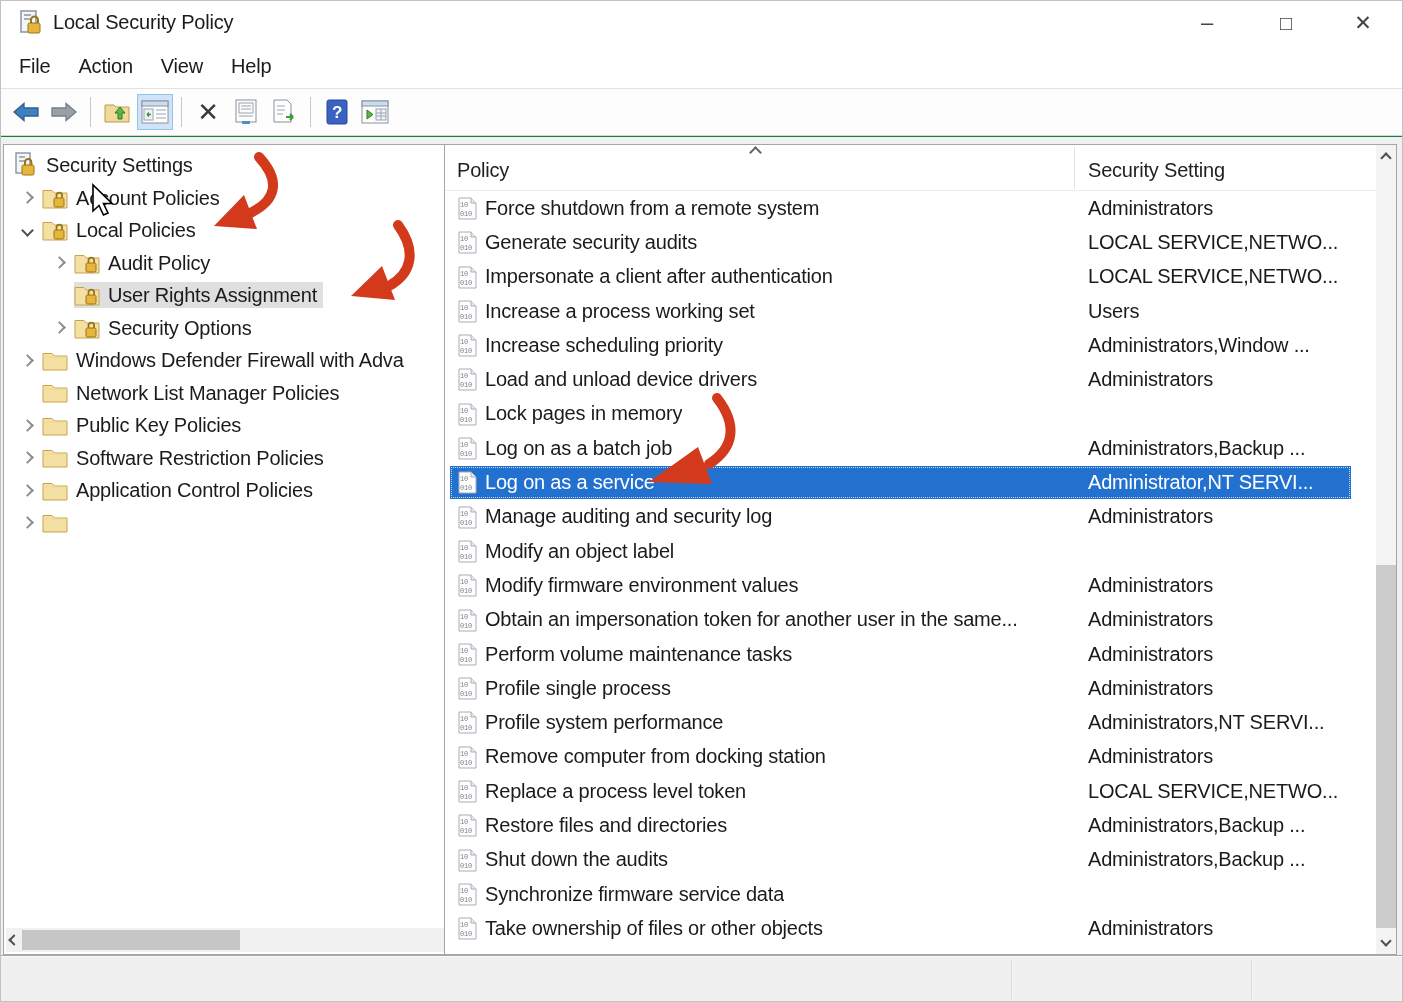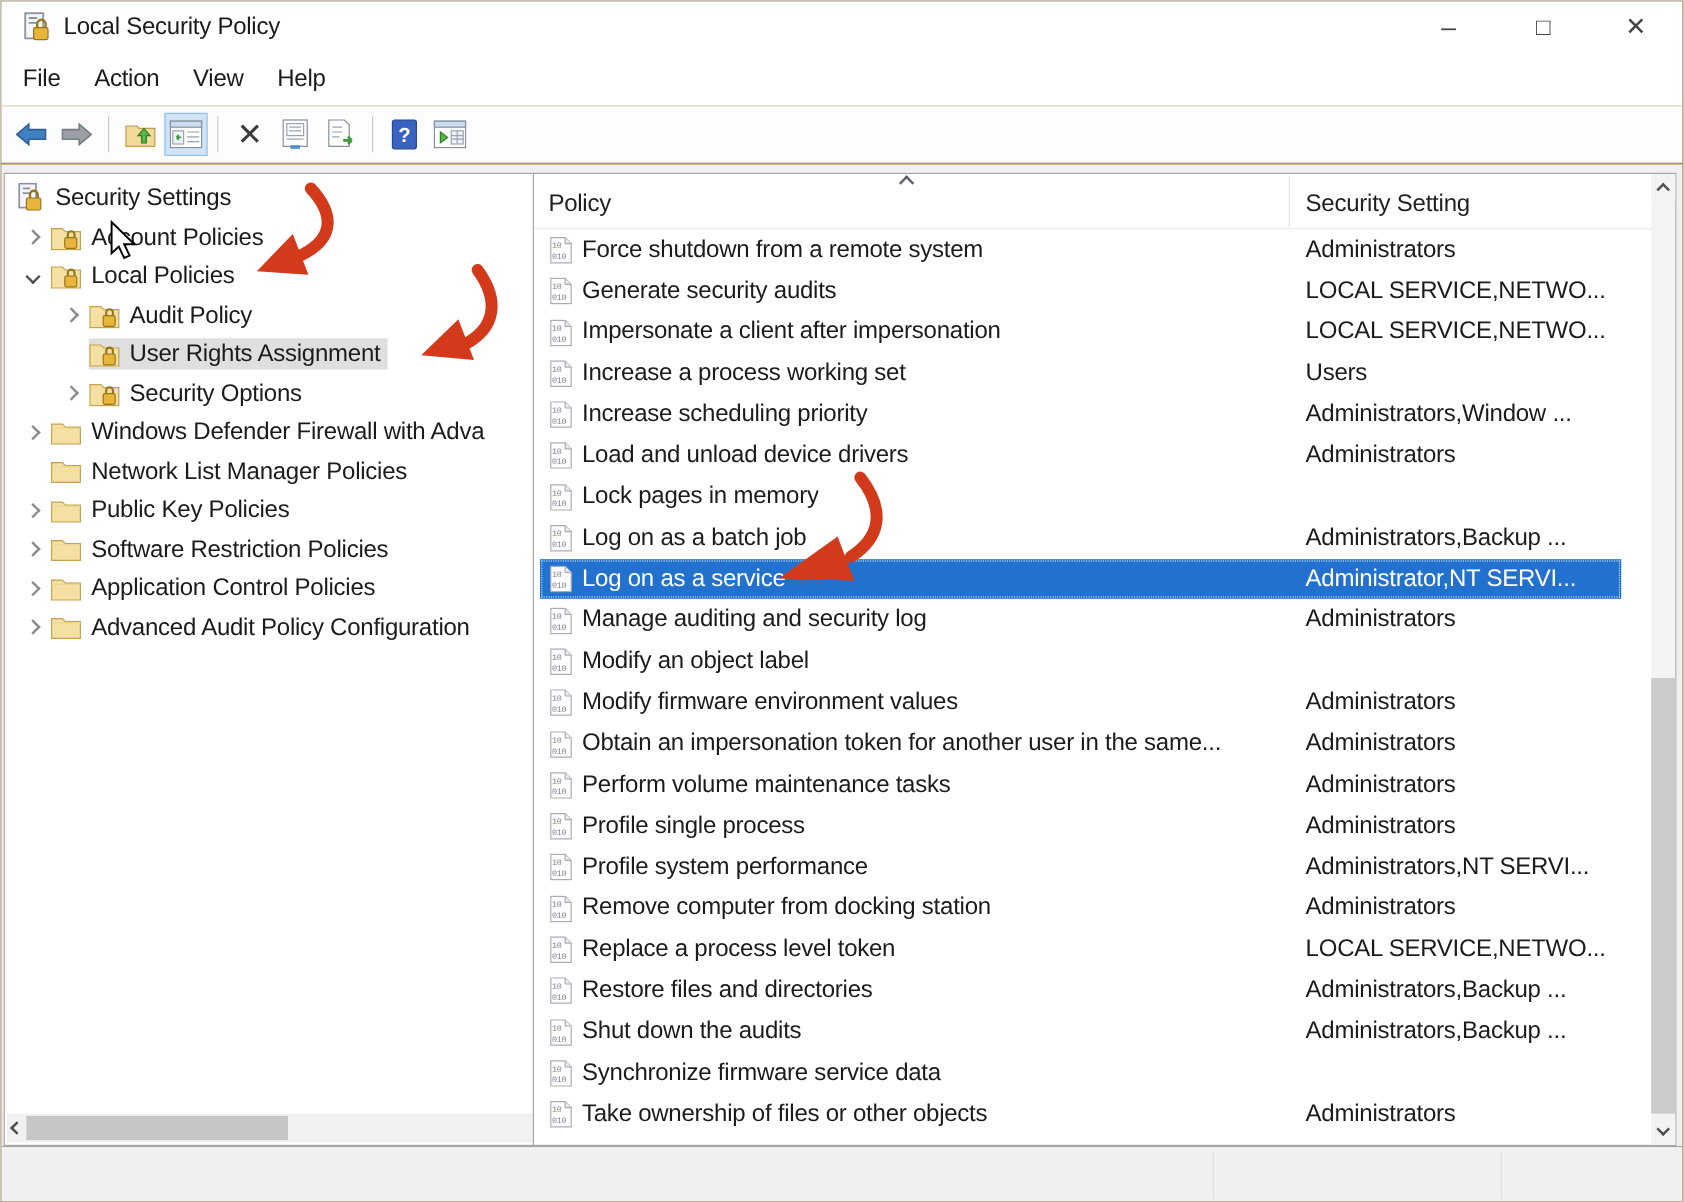--- a/index.html
+++ b/index.html
@@ -1,17 +1,17 @@
 <!DOCTYPE html>
 <html><head>
 <meta charset="utf-8">
 <style>
   * { margin:0; padding:0; box-sizing:border-box; }
   body { font-family:"Liberation Sans","DejaVu Sans",sans-serif; background:#fff; }
-  .window { position:relative; width:1403px; height:1002px; background:#a16207; overflow:hidden;
+  .window { position:relative; width:1403px; height:1002px; background:#15803d; overflow:hidden;
             border:1px solid #c2c2c2; color:#1b1b1b; letter-spacing:-0.2px; }
 
   
   .titlebar { position:absolute; top:0; left:0; right:0; height:44px; background:#fff; }
   .titlebar .appicon { position:absolute; left:16px; top:9px; }
   .titlebar .title { position:absolute; left:52px; top:10px; font-size:20px; }
   .winbtn { position:absolute; top:0; width:46px; height:44px; text-align:center; line-height:44px;
             font-size:19px; color:#444; cursor:default; }
   .winbtn.min { right:172px; font-size:22px; }
   .winbtn.max { right:93px; font-size:20px; }
@@ -355,21 +355,20 @@
             <span class="slot">
               <span class="chev collapsed"></span>
             </span>
             <span class="hl">
               <span class="ticon">
                 <svg width="26" height="21" viewBox="0 0 26 21">
                   <path d="M1 3.5 h9 l2.5 2.5 h12.5 v14 h-24 z" fill="#f5e0a3" stroke="#c7a24b"></path>
                   <path d="M1 7 h24" stroke="#ecd795" fill="none"></path>
                 </svg>
               </span>
-              <span class="lbl">Advanced Audit Policy Configuration</span>
             </span>
           </div>
         </div>
       <div class="hscroll">
         <div class="harrow left">
             <span class="hchev l"></span>
           </div>
         <div class="hthumb"></div>
         <div class="harrow right">
             <span class="hchev r"></span>
@@ -411,21 +410,21 @@
           </div>
           <div class="row">
             <span class="ricon">
               <svg width="21" height="23" viewBox="0 0 21 23">
                 <path d="M2 1 h12 l5 5 v16 h-17 z" fill="#fdfdfd" stroke="#a9adb6"></path>
                 <path d="M14 1 v5 h5" fill="#e9eaee" stroke="#a9adb6"></path>
                 <text x="3" y="10" font-size="7" fill="#7d828c" font-family="Liberation Mono, monospace">10</text>
                 <text x="3" y="19" font-size="7" fill="#7d828c" font-family="Liberation Mono, monospace">010</text>
               </svg>
             </span>
-            <span class="rlabel">Impersonate a client after impersonation</span>
+            <span class="rlabel">Impersonate a client after authentication</span>
             <span class="rsetting">LOCAL SERVICE,NETWO...</span>
           </div>
           <div class="row">
             <span class="ricon">
               <svg width="21" height="23" viewBox="0 0 21 23">
                 <path d="M2 1 h12 l5 5 v16 h-17 z" fill="#fdfdfd" stroke="#a9adb6"></path>
                 <path d="M14 1 v5 h5" fill="#e9eaee" stroke="#a9adb6"></path>
                 <text x="3" y="10" font-size="7" fill="#7d828c" font-family="Liberation Mono, monospace">10</text>
                 <text x="3" y="19" font-size="7" fill="#7d828c" font-family="Liberation Mono, monospace">010</text>
               </svg>

